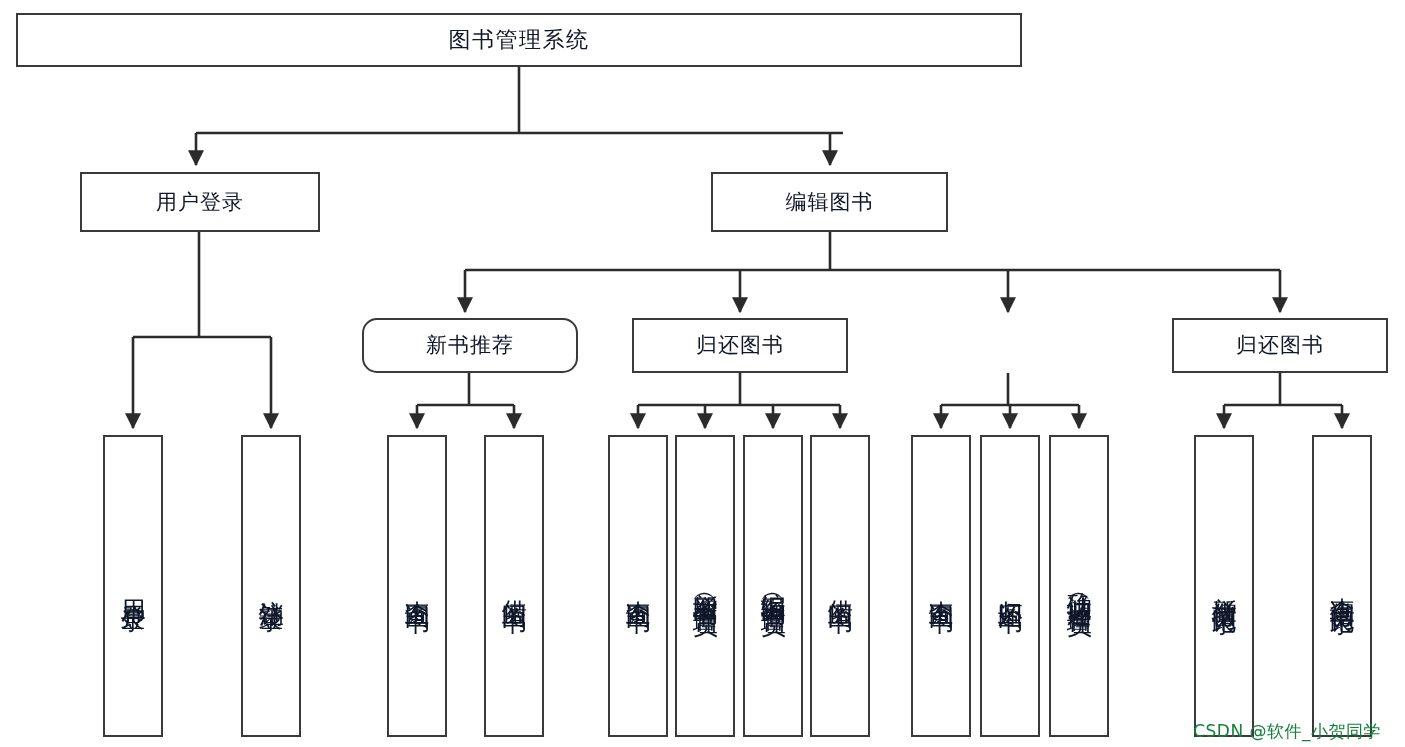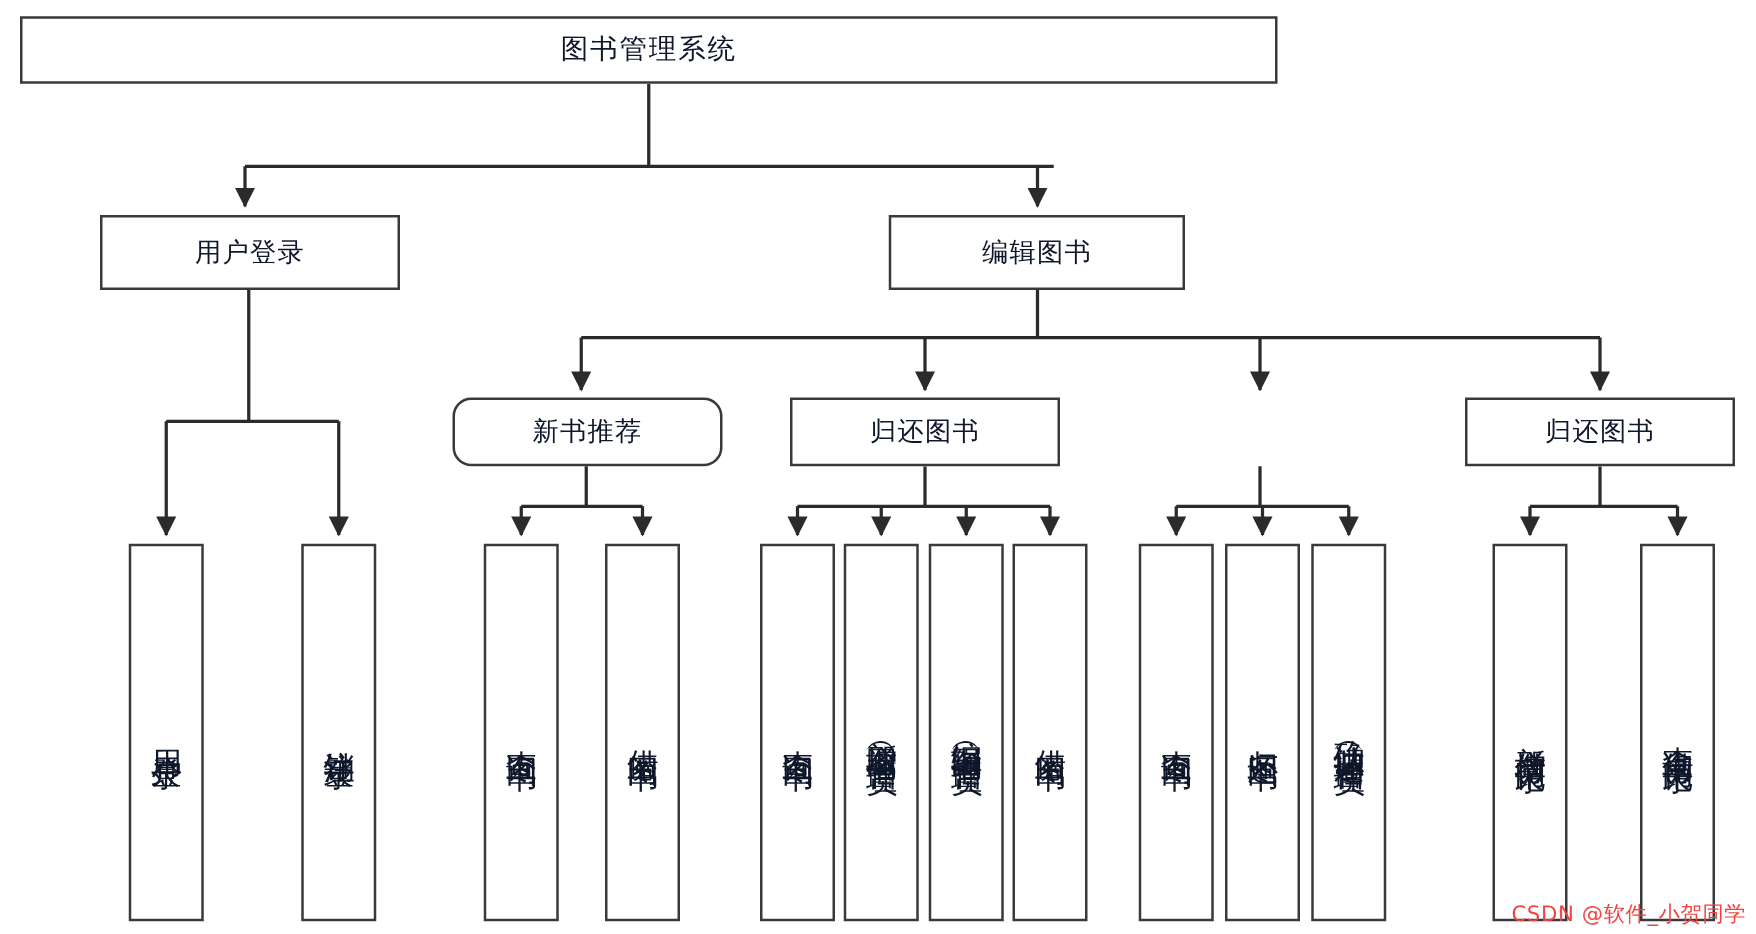--- a/index.html
+++ b/index.html
@@ -57,24 +57,24 @@
     writing-mode: vertical-rl;
     text-orientation: upright;
     font-size: 25px;
     line-height: 1.02;
     letter-spacing: 3px;
     white-space: nowrap;
     max-height: 280px;
   }
   #watermark {
     position: absolute;
-    right: 8px;
+    right: 24px;
     bottom: 4px;
     font-size: 17px;
-    color: #ef4444;
+    color: #15803d;
     letter-spacing: 0.5px;
     white-space: nowrap;
     font-family: "DejaVu Sans", "Liberation Sans", sans-serif;
   }
 </style>
 </head>
 <body>
 
 <div id="canvas">
 

